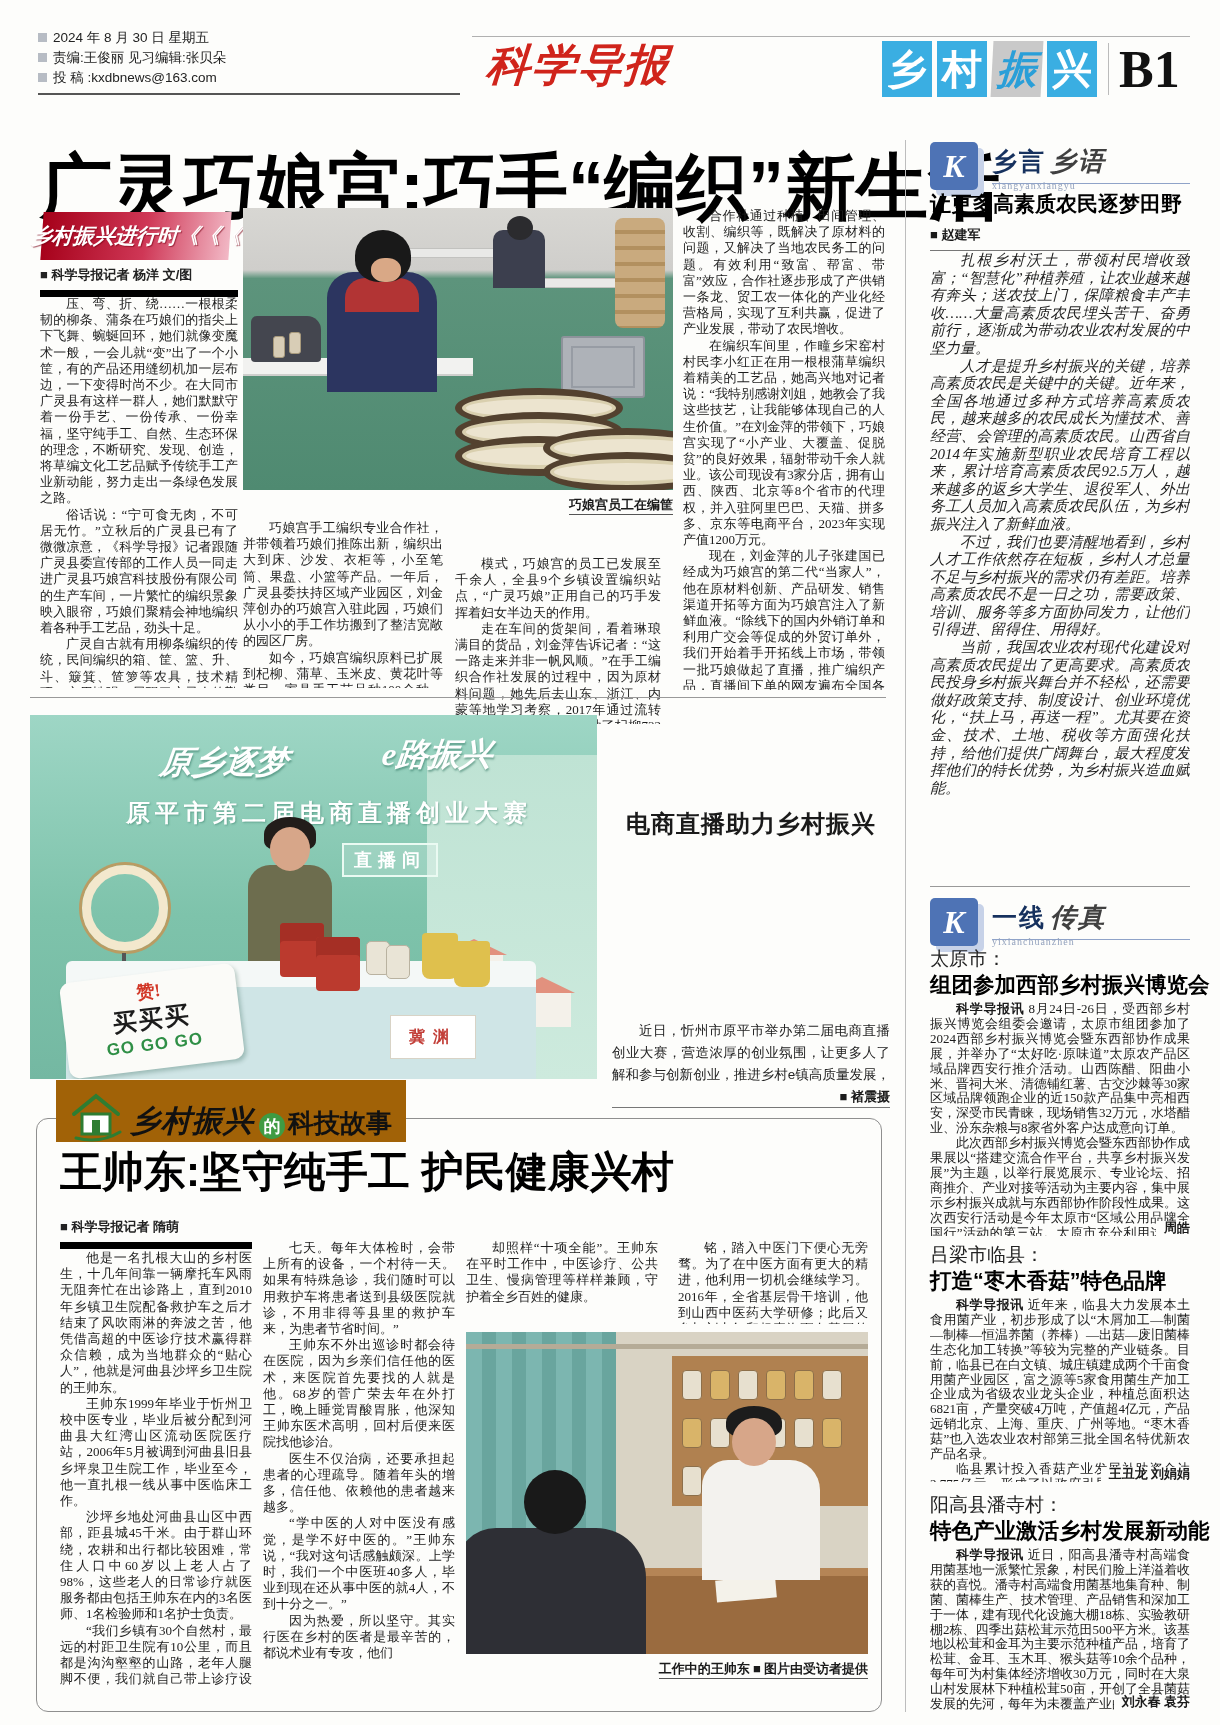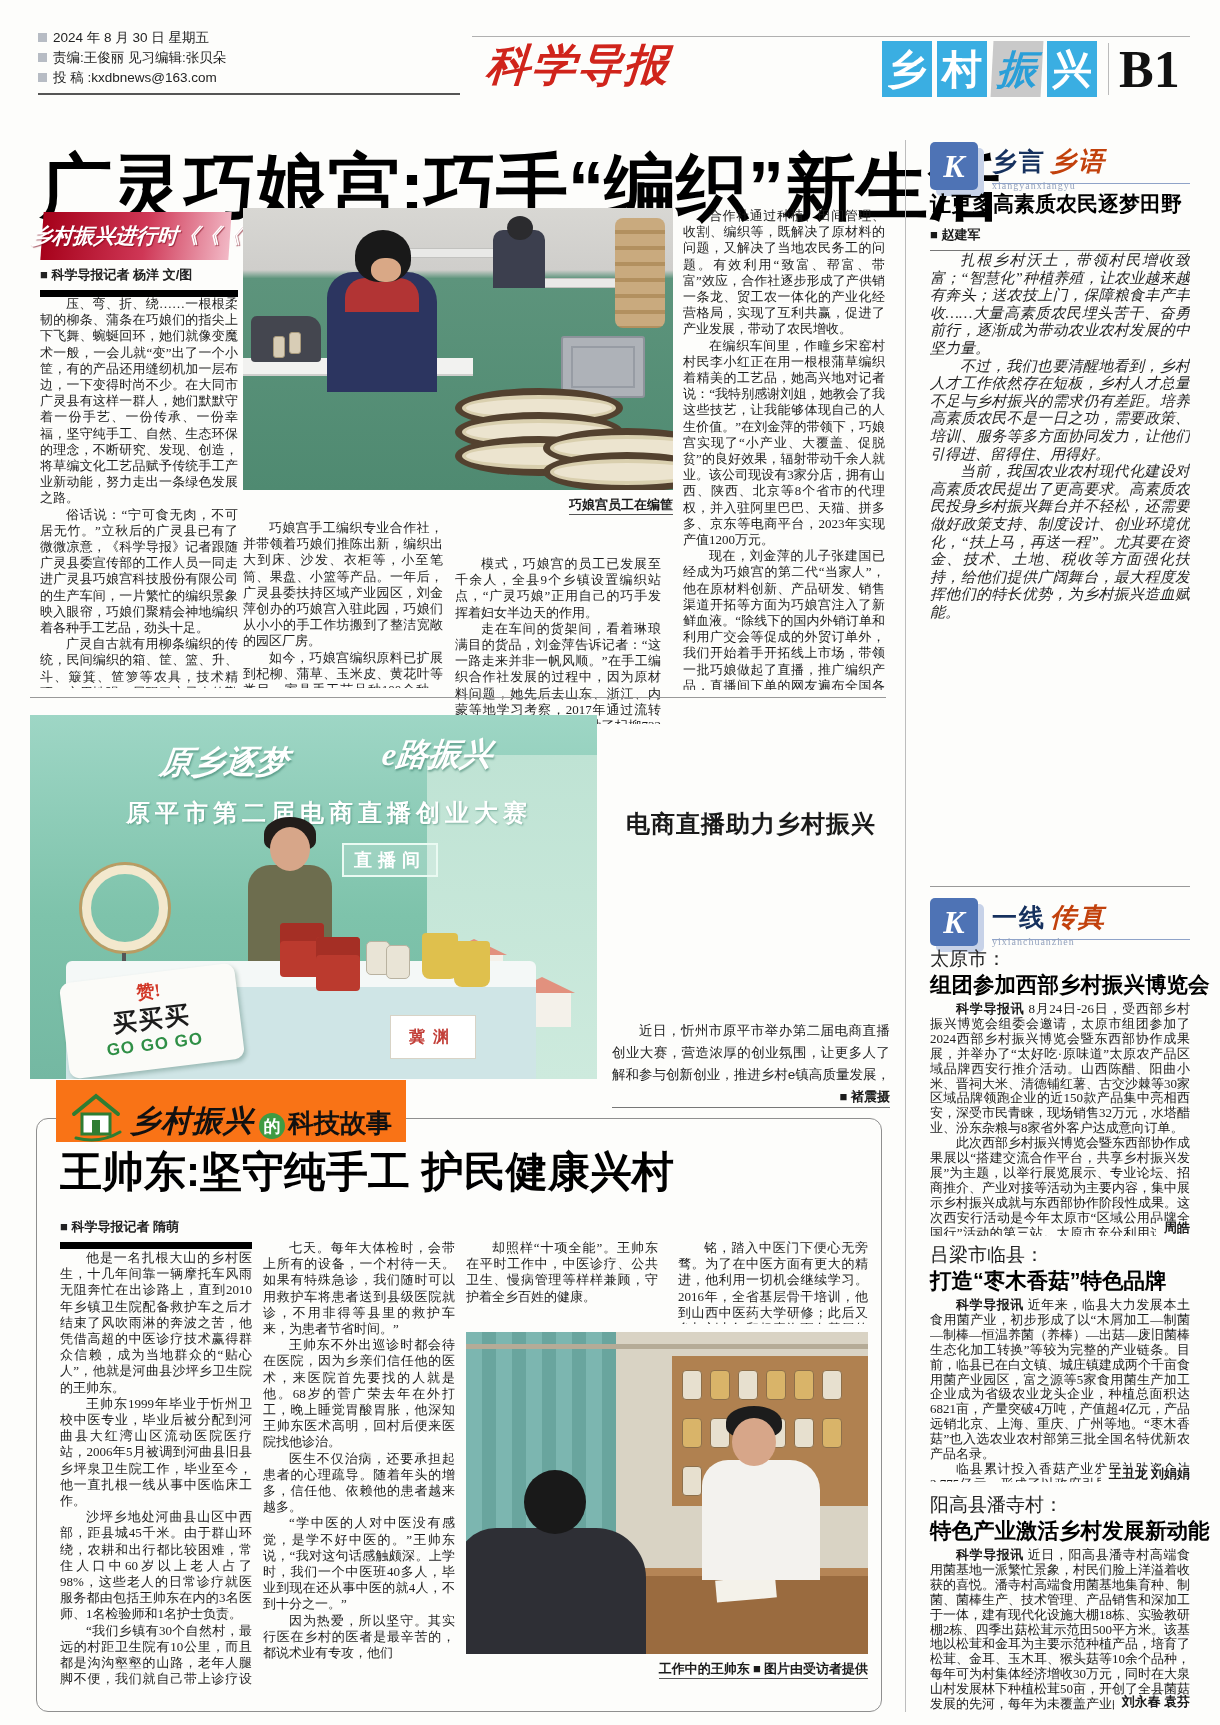--- a/index.html
+++ b/index.html
@@ -100,21 +100,21 @@
   
   .mid-hl { left:612px; top:808px; width:278px; font-size:24px; font-weight:900; text-align:center; letter-spacing:1px; }
   .mid-cap { left:612px; top:1020px; width:278px; height:88px; font-size:13.5px; line-height:22px;
     text-align:justify; color:#222; border-bottom:1px solid #777;
     font-family:"Liberation Sans","DejaVu Sans",sans-serif; overflow:hidden;}
   .mid-cap p { text-indent:2em; }
   .mid-credit { left:612px; top:1088px; width:278px; text-align:right; font-size:13px; font-weight:bold;
     background:#fdfdfb; font-family:"Liberation Sans","DejaVu Sans",sans-serif; }
   
   .story-box { left:36px; top:1118px; width:846px; height:594px; border:1.5px solid #8f8f8f; border-radius:12px; }
-  .badge { left:56px; top:1080px; height:62px; background:#f97316; padding:0 14px; display:flex; align-items:flex-end; }
+  .badge { left:56px; top:1080px; height:62px; background:#a16207; padding:0 14px; display:flex; align-items:flex-end; }
   .badge .house { width:52px; height:50px; margin-right:8px; }
   .badge .t1 { font-size:30px; font-weight:900; font-style:italic; color:#111; letter-spacing:1px; }
   .badge .de { display:inline-flex; width:26px; height:26px; border-radius:50%; background:#3f9b43; color:#fff;
     font-size:17px; align-items:center; justify-content:center; margin:0 3px 3px 5px; font-weight:bold;}
   .badge .t2 { font-size:26px; font-weight:900; color:#111; margin-bottom:1px; }
   .story-hl { left:60px; top:1144px; width:800px; font-size:42px; font-weight:900; white-space:nowrap; color:#000;}
   
   .ph3 { left:466px; top:1332px; width:402px; height:322px; overflow:hidden; background:#d9d3c4; }
   .ph3 .curtain { position:absolute; left:0; top:0; width:150px; height:240px;
     background:repeating-linear-gradient(90deg,#7cb6b0 0 16px,#69a59e 16px 30px); }
@@ -130,21 +130,21 @@
   .ph3 .patient { position:absolute; left:-10px; top:196px; width:190px; height:126px; background:#2e2f35; border-radius:40px 50px 0 0; }
   .ph3 .pat-head { position:absolute; left:58px; top:138px; width:62px; height:64px; background:#191919; border-radius:50%; }
   
   .v-div { left:905px; top:140px; width:1px; height:1572px; background:#bdbdbd; }
   .colhead { left:930px; width:260px; height:64px; }
   .k-wrap { position:absolute; left:0; top:0; width:48px; height:48px; background:#4e73b5; border-radius:5px;
     box-shadow:6px 6px 0 #c7d2e8; display:flex; align-items:center; justify-content:center;
     color:#fff; font-size:32px; font-weight:900; font-style:italic; font-family:"Liberation Serif","DejaVu Serif",serif; }
   .colhead .titles { position:absolute; left:62px; top:2px; white-space:nowrap; border-bottom:1px solid #8fa3c8; padding-bottom:4px; width:198px;}
   .colhead .tm { font-size:25px; font-weight:900; color:#16315e; letter-spacing:2px;}
-  .colhead .ts { font-size:26px; font-weight:bold; font-style:italic; color:#c2410c; letter-spacing:2px;
+  .colhead .ts { font-size:26px; font-weight:bold; font-style:italic; color:#404040; letter-spacing:2px;
     font-family:"Liberation Serif","DejaVu Serif",serif; }
   .colhead .py { position:absolute; left:62px; top:38px; font-size:10px; color:#93a2bd; letter-spacing:1px;}
   .sb-hl { left:930px; width:262px; font-weight:900; color:#000; }
   .sb-byline { left:930px; width:260px; font-size:13px; font-weight:bold; border-bottom:1px solid #777; padding-bottom:6px; }
   .essay { left:930px; top:252px; width:260px; height:628px; overflow:hidden; font-style:italic;
     font-size:15px; line-height:17.6px; text-align:justify; color:#1f1f1f; }
   .essay p { text-indent:2em; }
   .sb-rule { left:930px; top:886px; width:260px; height:1px; background:#999; }
   .news-place { left:930px; width:260px; font-size:19px; color:#222; font-weight:500;
     font-family:"Liberation Sans","DejaVu Sans",sans-serif; }
@@ -344,20 +344,21 @@
     <div class="titles">
       <span class="tm">乡言</span>
       <span class="ts">乡语</span>
     </div>
     <div class="py">xiangyanxiangyu</div>
   </div>
   <h3 class="abs sb-hl hei" style="top:190px; font-size:21px; white-space:nowrap;">让更多高素质农民逐梦田野</h3>
   <div class="abs sb-byline hei" style="top:226px;">■ 赵建军</div>
   <div class="abs essay">
       <p>扎根乡村沃土，带领村民增收致富；“智慧化”种植养殖，让农业越来越有奔头；送农技上门，保障粮食丰产丰收……大量高素质农民埋头苦干、奋勇前行，逐渐成为带动农业农村发展的中坚力量。</p>
+      <p>人才是提升乡村振兴的关键，培养高素质农民是关键中的关键。近年来，全国各地通过多种方式培养高素质农民，越来越多的农民成长为懂技术、善经营、会管理的高素质农民。山西省自2014年实施新型职业农民培育工程以来，累计培育高素质农民92.5万人，越来越多的返乡大学生、退役军人、外出务工人员加入高素质农民队伍，为乡村振兴注入了新鲜血液。</p>
       <p>不过，我们也要清醒地看到，乡村人才工作依然存在短板，乡村人才总量不足与乡村振兴的需求仍有差距。培养高素质农民不是一日之功，需要政策、培训、服务等多方面协同发力，让他们引得进、留得住、用得好。</p>
       <p>当前，我国农业农村现代化建设对高素质农民提出了更高要求。高素质农民投身乡村振兴舞台并不轻松，还需要做好政策支持、制度设计、创业环境优化，“扶上马，再送一程”。尤其要在资金、技术、土地、税收等方面强化扶持，给他们提供广阔舞台，最大程度发挥他们的特长优势，为乡村振兴造血赋能。</p>
     </div>
   <div class="abs sb-rule"></div>
 
   <div class="abs colhead" style="top:898px;">
     <div class="k-wrap">K</div>
     <div class="titles">
       <span class="tm">一线</span>
       <span class="ts">传真</span>

